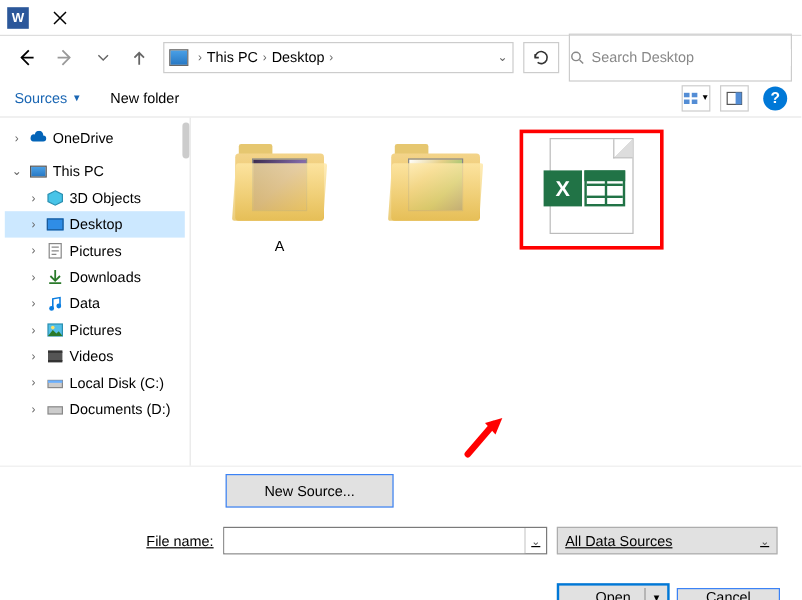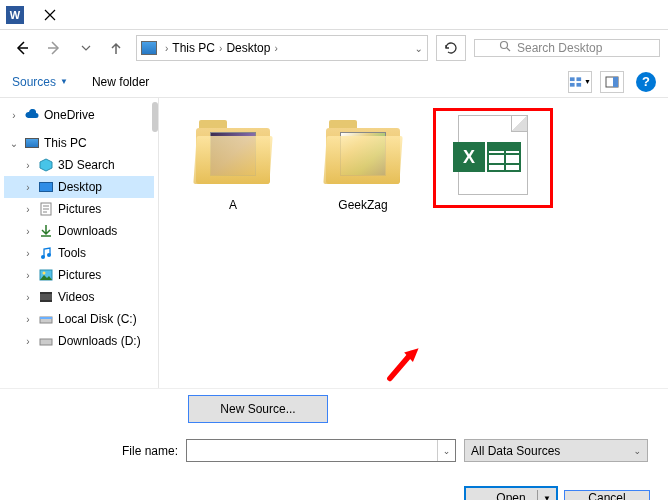--- a/index.html
+++ b/index.html
@@ -14,21 +14,21 @@
 .nav-arrow { width: 28px; height: 24px; display: flex; align-items: center; justify-content: center; font-size: 16px; color: #666; cursor: pointer; }
 .nav-arrow.enabled { color: #000; }
 .nav-up { width: 24px; height: 24px; display: flex; align-items: center; justify-content: center; color: #666; cursor: pointer; margin-right: 4px; }
 .address-bar { flex: 1; height: 26px; border: 1px solid #ccc; display: flex; align-items: center; padding: 0 4px; margin-right: 4px; }
 .pc-icon { width: 16px; height: 14px; background: linear-gradient(#4aa0e6, #2778c4); margin-right: 4px; border: 1px solid #666; }
 .crumb-sep { color: #666; margin: 0 4px; font-size: 10px; }
 .crumb { cursor: pointer; }
 .address-bar .spacer { flex: 1; }
 .address-bar .addr-drop { color: #666; font-size: 10px; margin-left: 4px; }
 .refresh-btn { width: 30px; height: 26px; border: 1px solid #ccc; display: flex; align-items: center; justify-content: center; margin-right: 4px; cursor: pointer; }
-.search-box { width: 186px; height: 18px; border: 1px solid #ccc; display: flex; padding: 0 24px; color: #888; }
+.search-box { width: 186px; height: 40px; border: 1px solid #ccc; display: flex; align-items: center; padding: 0 0; color: #888; }
 .search-box .search-icon { margin-right: 6px; font-size: 12px; }
 .search-box input { border: none; outline: none; width: 100%; font-size: 12px; color: #000; }
 .search-box input::placeholder { color: #888; }
 
 .toolbar { height: 32px; display: flex; align-items: center; padding: 0 12px; gap: 8px; border-bottom: 1px solid #e6e6e6; }
 .toolbar .org-btn { cursor: pointer; display: flex; align-items: center; gap: 4px; color: #1a66b3; }
 .toolbar .org-drop { font-size: 8px; }
 .toolbar .newfolder { cursor: pointer; margin-left: 16px; }
 .toolbar .tspacer { flex: 1; }
 .toolbar .view-btn { width: 24px; height: 22px; border: 1px solid #ccc; display: flex; align-items: center; justify-content: center; cursor: pointer; font-size: 10px; }
@@ -66,21 +66,21 @@
 .excel-head { position: absolute; left: 28px; top: 26px; width: 34px; height: 9px; background: #217346; }
 
 .file-label { font-size: 12px; }
 
 .red-arrow { position: absolute; width: 48px; height: 20px; left: 380px; top: 255px; transform: rotate(-30deg); pointer-events: none; }
 
 .bottom-panel { padding: 6px 18px 10px 18px; border-top: 1px solid #eee; }
 .btn-row1 { display: flex; margin-bottom: 16px; }
 .btn-row1 .indent { width: 170px; }
 .new-source-btn { width: 140px; height: 28px; border: 1px solid #3b82f6; background: #e1e1e1; cursor: pointer; font-size: 12px; }
-.filename-row { display: flex; align-items: center; gap: 8px; margin-bottom: 10px; }
+.filename-row { display: flex; align-items: center; gap: 8px; margin-bottom: 10px; text-decoration: underline; }
 .filename-row .fn-label { width: 160px; text-align: right; font-size: 12px; }
 .filename-input { height: 23px; border: 1px solid #7a7a7a; display: flex; align-items: center; }
 .filename-input input { border: none; outline: none; width: 250px; height: 100%; padding: 0 4px; font-size: 12px; }
 .filename-drop { width: 18px; height: 100%; border-left: 1px solid #ccc; display: flex; align-items: center; justify-content: center; font-size: 9px; color: #555; cursor: pointer; }
 .filter-select { width: 184px; height: 23px; border: 1px solid #adadad; background: #e1e1e1; display: flex; align-items: center; padding: 0 6px; cursor: pointer; font-size: 12px; }
 .filter-select .fspacer { flex: 1; }
 .filter-select .fdrop { font-size: 9px; color: #555; }
 
 .action-row { display: flex; align-items: center; justify-content: flex-end; gap: 6px; }
 .tools-btn { display: flex; align-items: center; gap: 4px; cursor: pointer; font-size: 12px; margin-right: 18px; margin-top: 38px; }
@@ -202,21 +202,21 @@
       <span class="tree-label">This PC</span>
     </div>
 
     <div class="tree-item indent1">
       <span class="tree-chevron">›</span>
       <span class="tree-icon">
           <svg width="14" height="14" viewBox="0 0 14 14">
             <path d="M7 1 L13 4 V10 L7 13 L1 10 V4 Z" fill="#47c4e8" stroke="#2a8fb0"></path>
           </svg>
         </span>
-      <span class="tree-label">3D Search</span>
+      <span class="tree-label">3D Objects</span>
     </div>
     <div class="tree-item indent1 selected">
       <span class="tree-chevron">›</span>
       <span class="tree-icon">
           <div style="width:14px;height:10px;background:#2f8de6;border:1px solid #1a5a99;"></div>
         </span>
       <span class="tree-label">Desktop</span>
     </div>
     <div class="tree-item indent1">
       <span class="tree-chevron">›</span>
@@ -240,21 +240,21 @@
     </div>
     <div class="tree-item indent1">
       <span class="tree-chevron">›</span>
       <span class="tree-icon">
           <svg width="14" height="14" viewBox="0 0 14 14">
             <path d="M5 11 V3 L11 2 V9" stroke="#0a7de0" stroke-width="1.3" fill="none"></path>
             <circle cx="4" cy="11" r="2" fill="#0a7de0"></circle>
             <circle cx="10" cy="9" r="2" fill="#0a7de0"></circle>
           </svg>
         </span>
-      <span class="tree-label">Tools</span>
+      <span class="tree-label">Data</span>
     </div>
     <div class="tree-item indent1">
       <span class="tree-chevron">›</span>
       <span class="tree-icon">
           <svg width="14" height="12" viewBox="0 0 14 12">
             <rect x="1" y="1" width="12" height="10" fill="#54c0e8" stroke="#2a8fb0"></rect>
             <circle cx="5" cy="4" r="1.5" fill="#ffe066"></circle>
             <path d="M1 11 L5 6 L8 9 L10 7 L13 11 Z" fill="#2a7a2a"></path>
           </svg>
         </span>
@@ -281,21 +281,21 @@
         </span>
       <span class="tree-label">Local Disk (C:)</span>
     </div>
     <div class="tree-item indent1">
       <span class="tree-chevron">›</span>
       <span class="tree-icon">
           <svg width="14" height="12" viewBox="0 0 14 12">
             <rect x="1" y="4" width="12" height="6" fill="#ccc" stroke="#888"></rect>
           </svg>
         </span>
-      <span class="tree-label">Downloads (D:)</span>
+      <span class="tree-label">Documents (D:)</span>
     </div>
   </div>
 
   <div class="content">
     <div class="file-item">
       <div class="file-thumb">
         <div class="folder-thumb">
           <div class="folder-tab"></div>
           <div class="folder-back"></div>
           <div class="folder-content-a"></div>
@@ -307,21 +307,20 @@
 
     <div class="file-item">
       <div class="file-thumb">
         <div class="folder-thumb">
           <div class="folder-tab"></div>
           <div class="folder-back"></div>
           <div class="folder-content-b"></div>
           <div class="folder-front"></div>
         </div>
       </div>
-      <div class="file-label">GeekZag</div>
     </div>
 
     <div class="file-item highlighted">
       <div class="file-thumb">
         <div class="excel-thumb">
           <div class="page-corner"></div>
           <div class="excel-grid"></div>
           <div class="excel-head"></div>
           <div class="excel-badge">X</div>
         </div>

